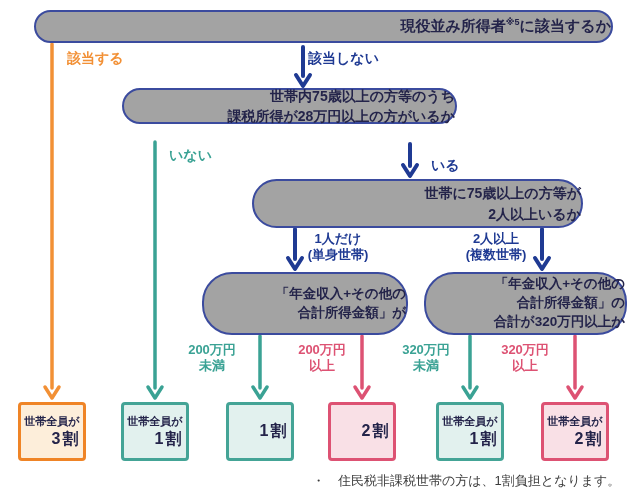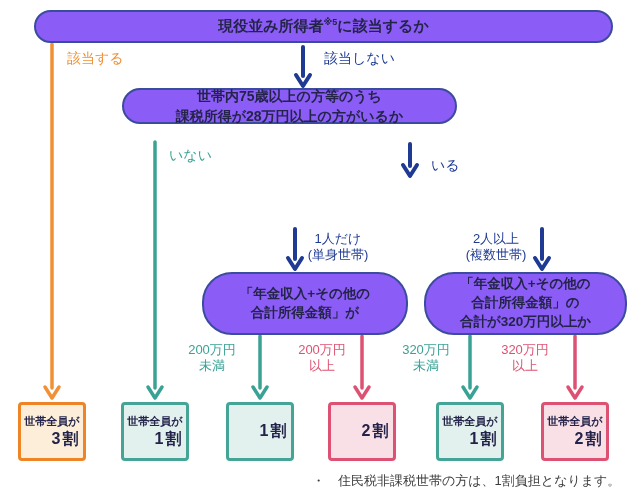--- a/index.html
+++ b/index.html
@@ -8,33 +8,33 @@
     font-family:"Liberation Sans","DejaVu Sans",sans-serif;
   }
   .wires{position:absolute;left:0;top:0;width:637px;height:495px;}
   .wires path, .wires line{fill:none;stroke-linecap:round;stroke-linejoin:round;}
   .s-navy{stroke:#1f3a93;stroke-width:4;}
   .s-orange{stroke:#f29035;stroke-width:3.5;}
   .s-teal{stroke:#3aa294;stroke-width:3.5;}
   .s-pink{stroke:#dd5273;stroke-width:3.5;}
 
   .qbox{
-    position:absolute;background:#8b5cf6;border:2px solid #3b4b9e;
-    display:flex;flex-direction:column;align-items:center;justify-content:center;
+    position:absolute;background:#a3a3a3;border:2px solid #3b4b9e;
+    display:flex;flex-direction:column;align-items:flex-end;justify-content:center;
     color:#24244a;font-weight:bold;text-align:center;box-sizing:border-box;
   }
   .qbox .ln{white-space:nowrap;}
   #qA{left:34px;top:10px;width:579px;height:33px;border-radius:17px;font-size:15px;}
   #qA sup{font-size:9px;font-weight:bold;}
   #qB{left:122px;top:88px;width:335px;height:36px;border-radius:27px;font-size:14px;line-height:1.45;}
   #qC{left:252px;top:179px;width:331px;height:49px;border-radius:25px;font-size:14px;line-height:1.45;}
   #qD{left:202px;top:272px;width:206px;height:63px;border-radius:30px;font-size:13.5px;line-height:1.4;}
   #qE{left:424px;top:272px;width:203px;height:63px;border-radius:30px;font-size:13.5px;line-height:1.4;}
 
-  .lbl{position:absolute;font-weight:normal;white-space:nowrap;font-size:14px;line-height:1.25;}
+  .lbl{position:absolute;font-weight:bold;white-space:nowrap;font-size:14px;line-height:1.25;}
   .lbl.small{font-size:13px;}
   .lbl.center{transform:translateX(-50%);text-align:center;}
   .t-orange{color:#f29035;}
   .t-navy{color:#1f3a93;}
   .t-teal{color:#3aa294;}
   .t-pink{color:#dd5273;}
 
   .rbox{
     position:absolute;top:402px;width:68px;height:59px;border-radius:4px;
     border:3px solid;box-sizing:border-box;color:#24244a;
@@ -94,34 +94,38 @@
 
   <div class="qbox" id="qA">
     <div class="ln"><span>現役並み所得者</span><sup>※5</sup><span>に該当するか</span></div>
   </div>
 
   <div class="qbox" id="qB">
     <div class="ln">世帯内75歳以上の方等のうち</div>
     <div class="ln">課税所得が28万円以上の方がいるか</div>
   </div>
 
+  <div class="qbox" id="qC">
+    <div class="ln">世帯に75歳以上の方等が</div>
+    <div class="ln">2人以上いるか</div>
+  </div>
 
   <div class="qbox" id="qD">
     <div class="ln">「年金収入+その他の</div>
     <div class="ln">合計所得金額」が</div>
   </div>
 
   <div class="qbox" id="qE">
     <div class="ln">「年金収入+その他の</div>
     <div class="ln">合計所得金額」の</div>
     <div class="ln">合計が320万円以上か</div>
   </div>
 
   <div class="lbl t-orange" style="left:67px;top:50px;">該当する</div>
-  <div class="lbl t-navy" style="left:324px;top:50px;">該当しない</div>
+  <div class="lbl t-navy" style="left:308px;top:50px;">該当しない</div>
   <div class="lbl t-teal" style="left:169px;top:147px;">いない</div>
   <div class="lbl t-navy" style="left:431px;top:157px;">いる</div>
 
   <div class="lbl small center t-navy" style="left:338px;top:231px;">
     <div>1人だけ</div>
     <div>(単身世帯)</div>
   </div>
   <div class="lbl small center t-navy" style="left:496px;top:231px;">
     <div>2人以上</div>
     <div>(複数世帯)</div>

